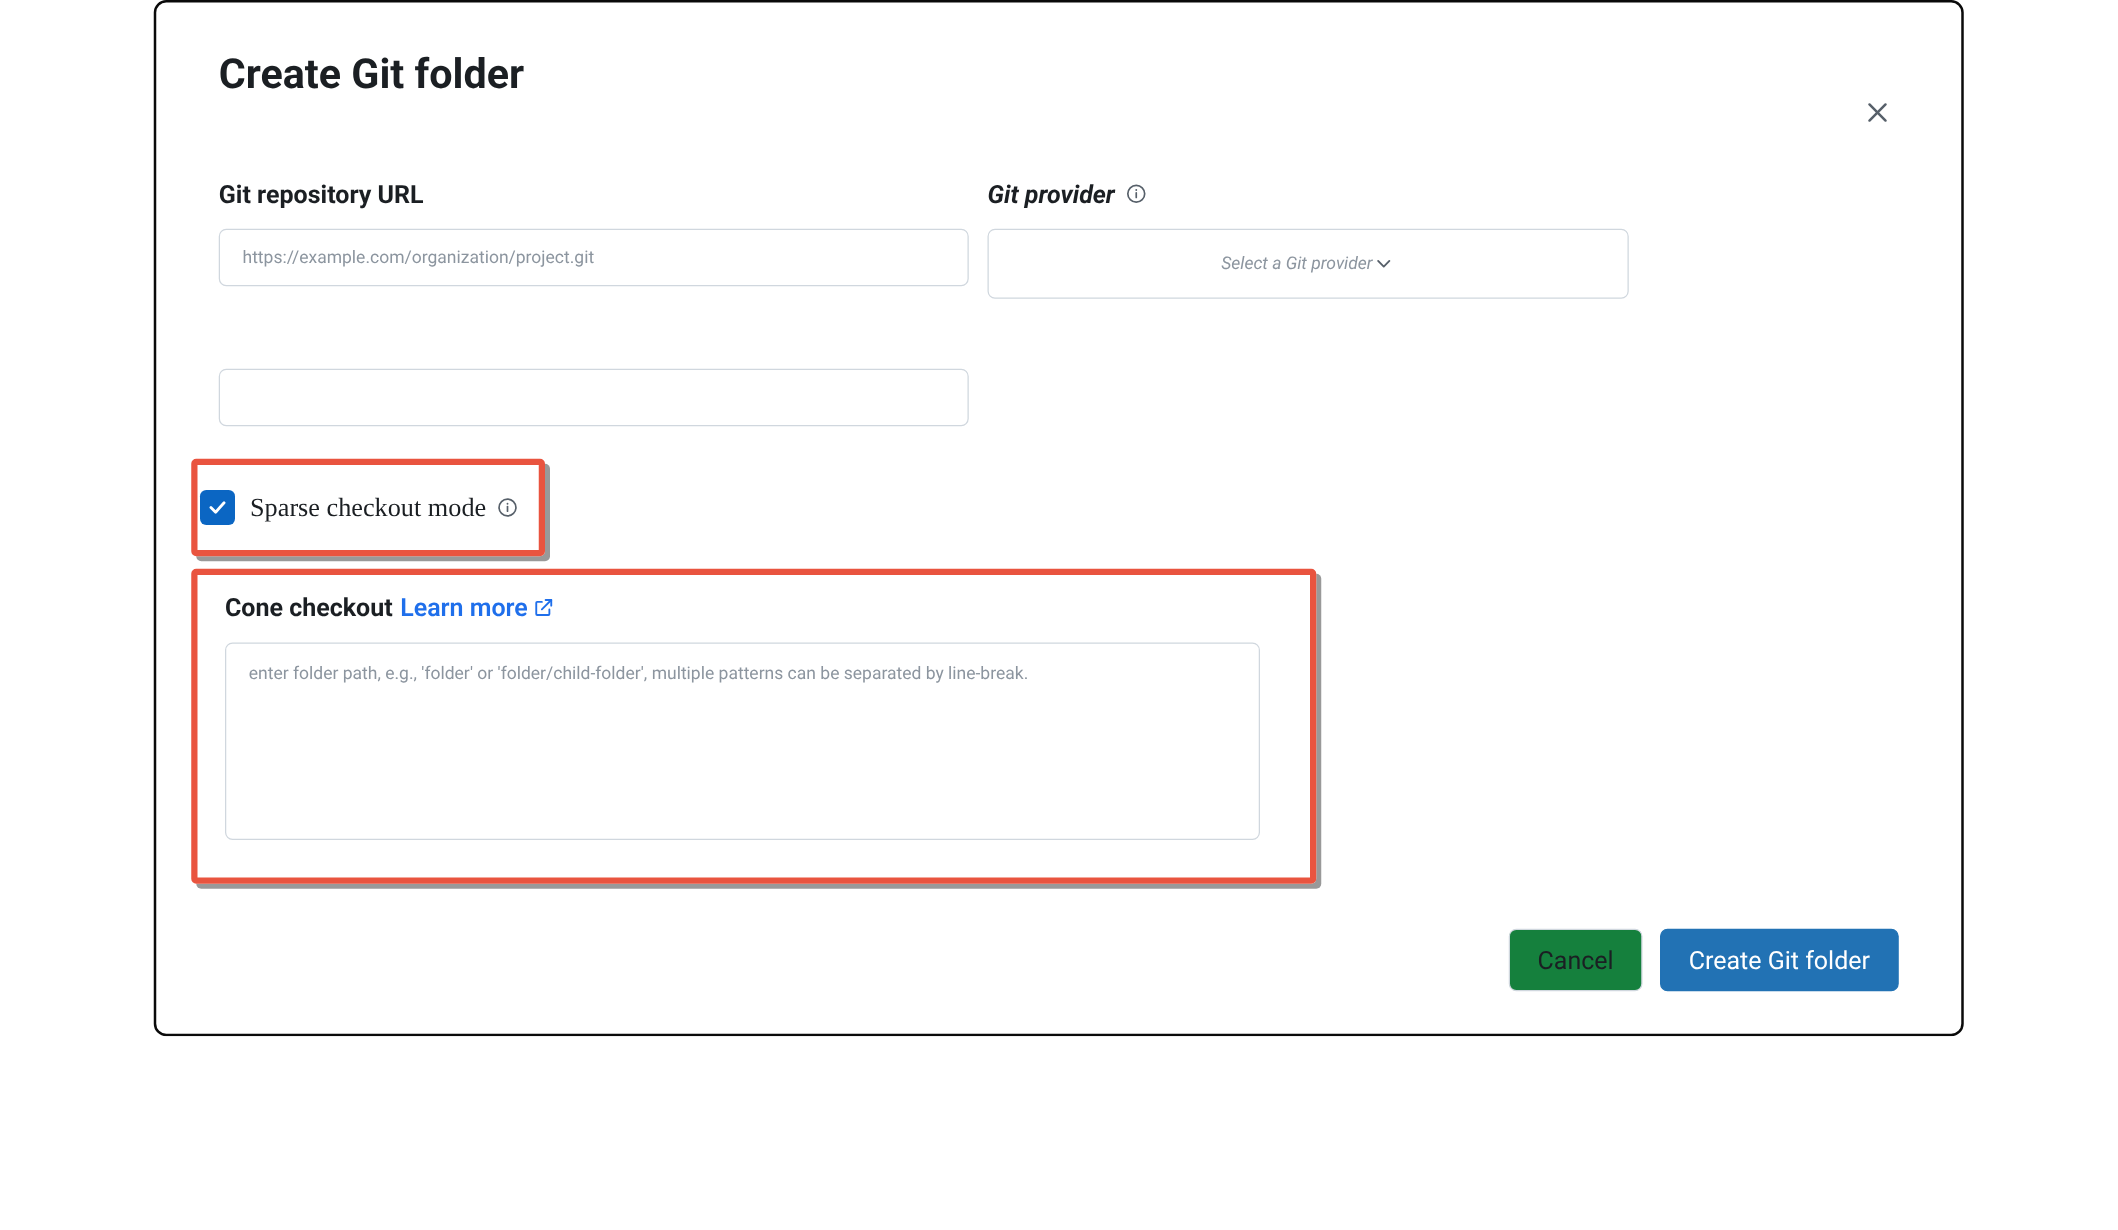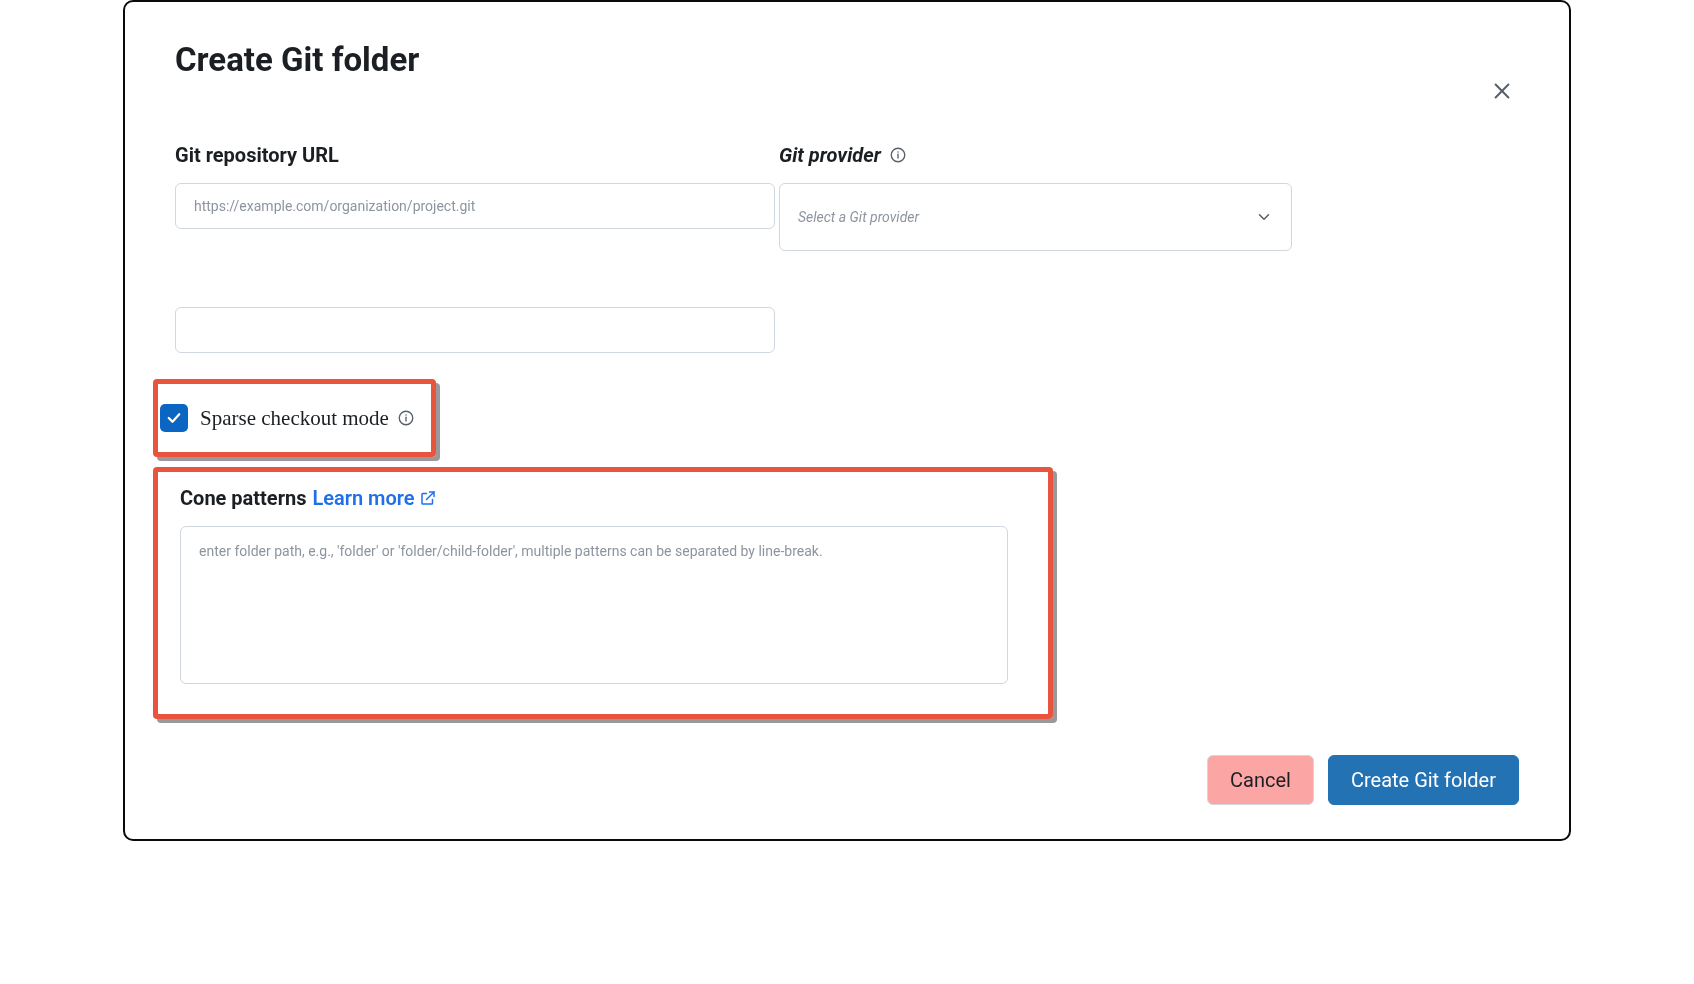--- a/index.html
+++ b/index.html
@@ -33,21 +33,21 @@
     border: none;
     font-size: 30px;
     line-height: 1;
     color: #57606a;
     cursor: pointer;
     padding: 4px 6px;
   }
 
   .row {
     display: flex;
-    gap: 4px;
+    gap: 15px;
   }
   .col-fixed-600 { width: 600px; flex: 0 0 600px; }
   .col-fixed-513 { width: 513px; flex: 0 0 513px; font-style: italic; }
 
   .field-label {
     font-size: 20px;
     font-weight: 700;
     margin-bottom: 16px;
     display: flex;
     align-items: center;
@@ -64,23 +64,23 @@
     font-family: inherit;
     color: #1b1f23;
     background: #fff;
   }
   input.text-input::placeholder, textarea.text-area::placeholder {
     color: #8c959f;
   }
   .select-box {
     display: flex;
     align-items: center;
-    justify-content: space-between;
-    cursor: pointer;
-    height: 68px;
+    justify-content: center;
+    cursor: pointer;
+    height: 56px;
   }
   .select-placeholder { color: #8c959f; }
   .chevron { color: #57606a; }
 
   .section-gap { height: 56px; }
 
   .highlight-box-red {
     border: 5px solid #E9543F;
     border-radius: 4px;
     box-shadow: 4px 4px 0 rgba(0,0,0,0.4);
@@ -153,21 +153,21 @@
     gap: 14px;
   }
   .btn {
     font-size: 20px;
     padding: 12px 22px;
     border-radius: 6px;
     cursor: pointer;
     font-family: inherit;
   }
   .btn-secondary {
-    background: #fca5a5;
+    background: #15803d;
     border: 1px solid #d0d7de;
     color: #1b1f23;
   }
   .btn-primary {
     background: #2272b4;
     border: 1px solid #2272b4;
     color: #fff;
   }
 </style>
 </head>
@@ -229,21 +229,21 @@
       <svg class="info-icon-svg" width="18" height="18" viewBox="0 0 24 24" fill="none" stroke="currentColor" stroke-width="1.8">
           <circle cx="12" cy="12" r="9"></circle>
           <line x1="12" y1="11" x2="12" y2="16" stroke-linecap="round"></line>
           <circle cx="12" cy="8" r="1" fill="currentColor" stroke="none"></circle>
         </svg>
     </div>
   </div>
 
   <div class="highlight-box-red hl-cone">
     <div class="cone-label-row">
-      <span>Cone patterns</span>
+      <span>Cone checkout</span>
       <a class="learn-more">
         <span>Learn more</span>
         <svg width="18" height="18" viewBox="0 0 24 24" fill="none" stroke="currentColor" stroke-width="2" stroke-linecap="round" stroke-linejoin="round">
             <path d="M14 4h6v6"></path>
             <path d="M20 4L10 14"></path>
             <path d="M18 14v5a1 1 0 0 1-1 1H5a1 1 0 0 1-1-1V7a1 1 0 0 1 1-1h5"></path>
           </svg>
       </a>
     </div>
     <textarea class="text-area" placeholder="enter folder path, e.g., 'folder' or 'folder/child-folder', multiple patterns can be separated by line-break." style=""></textarea>

